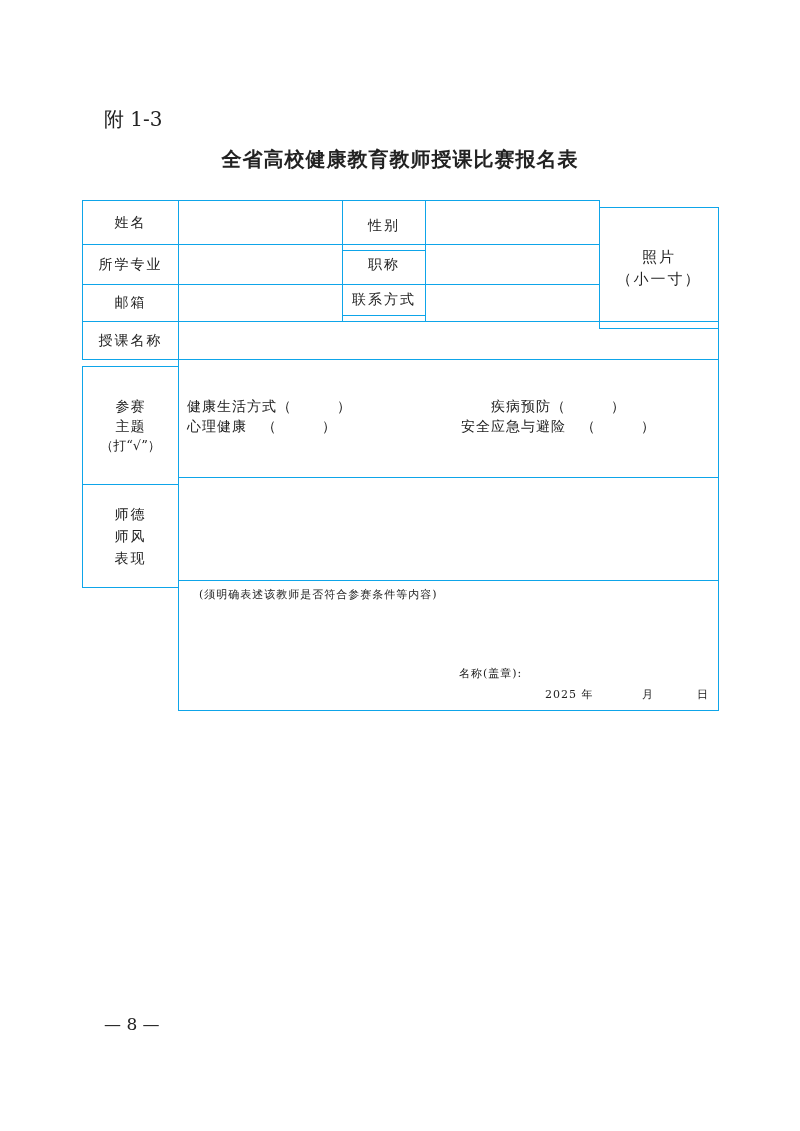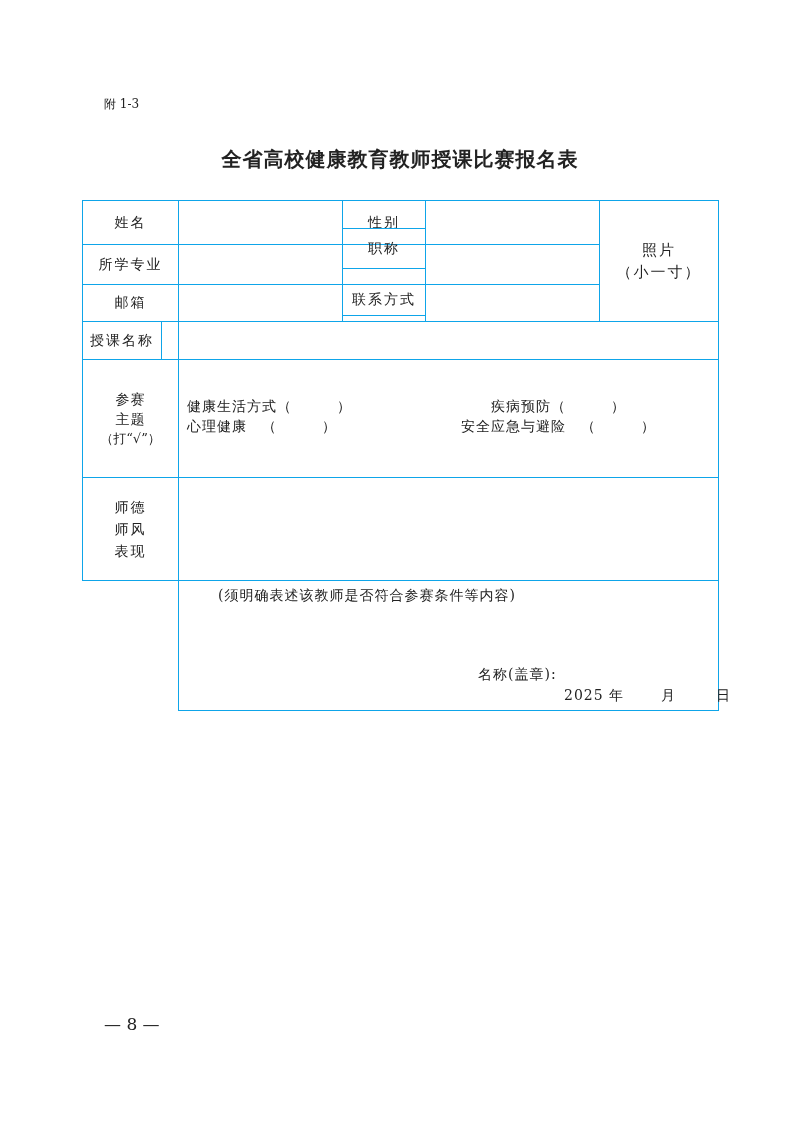--- a/index.html
+++ b/index.html
@@ -1,58 +1,58 @@
 <!DOCTYPE html>
 <html><head>
 <meta charset="utf-8">
 <style>
   html, body { margin:0; padding:0; background:#fff; }
   body { width:800px; height:1131px; position:relative; overflow:hidden;
          font-family:"DejaVu Serif", "Liberation Serif", serif; color:#222; }
-  .attach { position:absolute; left:104px; top:96px; font-size:12px; }
+  .attach { position:absolute; left:104px; top:106px; font-size:20px; }
   .title { position:absolute; left:0; width:800px; top:146px; text-align:center;
            font-size:20px; font-weight:bold; letter-spacing:1px; }
   .grid { position:absolute; left:82px; top:200px; width:637px; height:511px; }
   .cell { position:absolute; box-sizing:border-box; border:1px solid #0ea5e9;
           display:flex; align-items:center; justify-content:center;
           font-size:14px; letter-spacing:2px; text-align:center; }
   .field { cursor:text; }
-  .vlabel { flex-direction:column; line-height:22px; }
+  .vlabel { flex-direction:column; line-height:22px;margin-top:7px; }
   .themes { position:absolute; font-size:14px; letter-spacing:1px; white-space:pre; }
-  .note { position:absolute; font-size:14px; letter-spacing:1px; white-space:pre;margin-left:19px; }
+  .note { position:absolute; font-size:11px; letter-spacing:1px; white-space:pre; }
   .pageno { position:absolute; left:104px; top:1014px; font-size:17px; }
 </style>
 </head>
 <body>
 
 <div class="attach">附 1-3</div>
 <div class="title">全省高校健康教育教师授课比赛报名表</div>
 
 <div class="grid">
 
   <div class="cell" style="left:0;top:0;width:97px;height:45px;">姓名</div>
   <div class="cell field" style="left:96px;top:0;width:165px;height:45px;"></div>
-  <div class="cell" style="left:260px;top:0;width:84px;height:45px;text-align:center;">性别</div>
+  <div class="cell" style="left:260px;top:0;width:84px;height:51px;text-align:center;">性别</div>
   <div class="cell field" style="left:343px;top:0;width:175px;height:45px;"></div>
   <div class="cell vlabel field" style="left:517px;top:0;width:120px;height:122px;font-size:15px;">
     <span>照片</span>
     <span>（小一寸）</span>
   </div>
 
   <div class="cell" style="left:0;top:44px;width:97px;height:41px;text-align:center;">所学专业</div>
   <div class="cell field" style="left:96px;top:44px;width:165px;height:41px;"></div>
-  <div class="cell" style="left:260px;top:28px;width:84px;height:41px;">职称</div>
+  <div class="cell" style="left:260px;top:44px;width:84px;height:41px;">职称</div>
   <div class="cell field" style="left:343px;top:44px;width:175px;height:41px;"></div>
 
   <div class="cell" style="left:0;top:84px;width:97px;height:38px;text-align:right;">邮箱</div>
   <div class="cell field" style="left:96px;top:84px;width:165px;height:38px;"></div>
   <div class="cell" style="left:260px;top:84px;width:84px;height:32px;">联系方式</div>
   <div class="cell field" style="left:343px;top:84px;width:175px;height:38px;"></div>
 
-  <div class="cell" style="left:0;top:121px;width:80px;height:39px;">授课名称</div>
+  <div class="cell" style="left:0;top:121px;width:97px;height:39px;">授课名称</div>
   <div class="cell field" style="left:96px;top:121px;width:541px;height:39px;"></div>
 
   <div class="cell vlabel" style="left:0;top:159px;width:97px;height:119px;line-height:20px;letter-spacing:1px;">
     <span>参赛</span>
     <span>主题</span>
     <span style="font-size:13px;letter-spacing:0;">（打“√”）</span>
   </div>
   <div class="cell" style="left:96px;top:159px;width:541px;height:119px;">
     <span class="themes" style="left:8px;top:38px;">健康生活方式（　　　）</span>
     <span class="themes" style="left:312px;top:38px;">疾病预防（　　　）</span>

